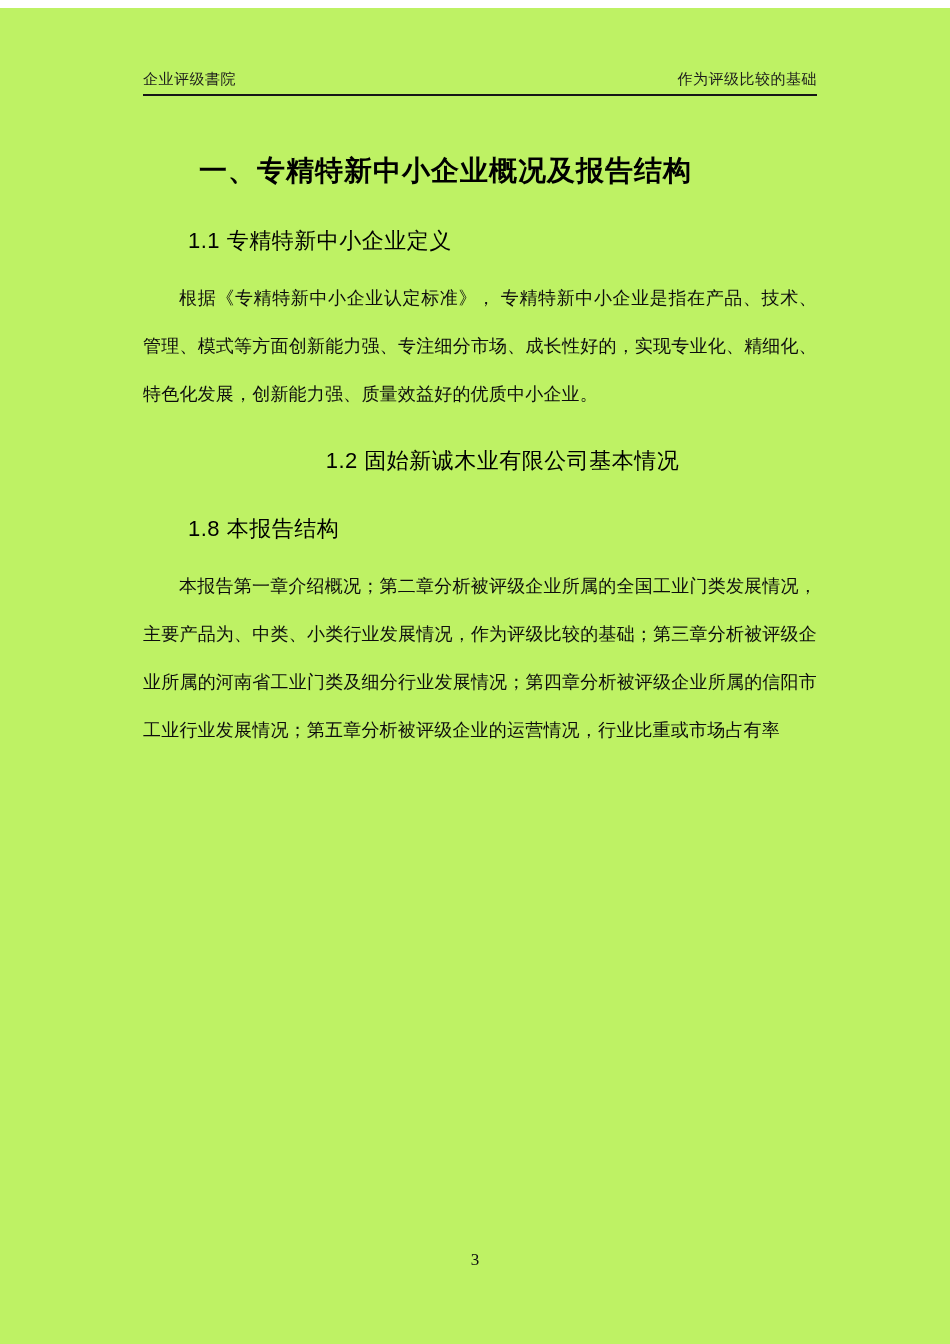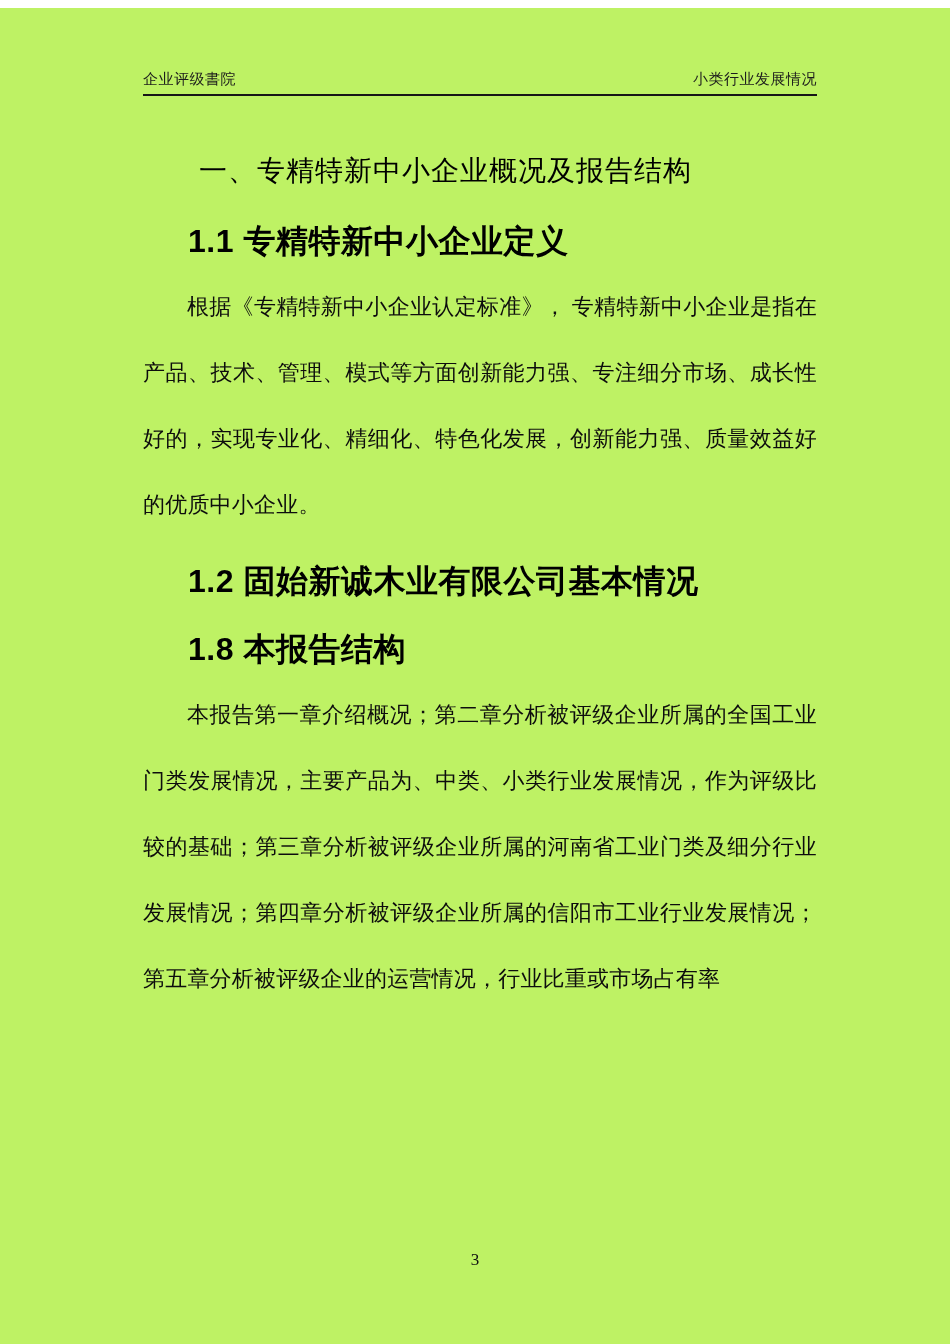--- a/index.html
+++ b/index.html
@@ -33,40 +33,40 @@
     position: absolute;
     left: 143px;
     top: 130px;
     width: 674px;
   }
   .doc-title {
     margin: 16px 0 0 0;
     font-family: "Liberation Sans", "DejaVu Sans", sans-serif;
     font-size: 28px;
     line-height: 34px;
-    font-weight: 400;
+    font-weight: 700;
     color: #000000;
     text-indent: 56px;
     letter-spacing: 1px;
   }
   .sec-heading {
     margin: 38px 0 0 0;
     font-family: "Liberation Sans", "DejaVu Sans", sans-serif;
-    font-size: 32px;
+    font-size: 22px;
     line-height: 30px;
-    font-weight: 700;
+    font-weight: 400;
     color: #000000;
     text-indent: 45px;
     letter-spacing: 0.5px;
   }
-  .sec-heading.tight { margin-top: 28px; }
+  .sec-heading.tight { margin-top: 28px; text-align: center; }
   .body-para {
     margin: 18px 0 0 0;
-    font-size: 22px;
-    line-height: 66px;
+    font-size: 18px;
+    line-height: 48px;
     color: #0d0d0d;
     text-align: justify;
     text-justify: inter-ideograph;
     text-indent: 2em;
     letter-spacing: 0.2px;
   }
   .page-footer {
     position: absolute;
     left: 0;
     top: 1242px;
@@ -77,21 +77,21 @@
     font-family: "Liberation Serif", "DejaVu Serif", serif;
   }
 </style>
 </head>
 <body>
 
 <div class="page">
 
   <header class="header">
     <span class="header-left">企业评级書院</span>
-    <span class="header-right">小类行业发展情况</span>
+    <span class="header-right">作为评级比较的基础</span>
   </header>
 
   <main class="content">
 
     <h1 class="doc-title">一、专精特新中小企业概况及报告结构</h1>
 
     <section>
       <h2 class="sec-heading">1.1 专精特新中小企业定义</h2>
       <p class="body-para">根据《专精特新中小企业认定标准》， 专精特新中小企业是指在产品、技术、管理、模式等方面创新能力强、专注细分市场、成长性好的，实现专业化、精细化、特色化发展，创新能力强、质量效益好的优质中小企业。</p>
     </section>

